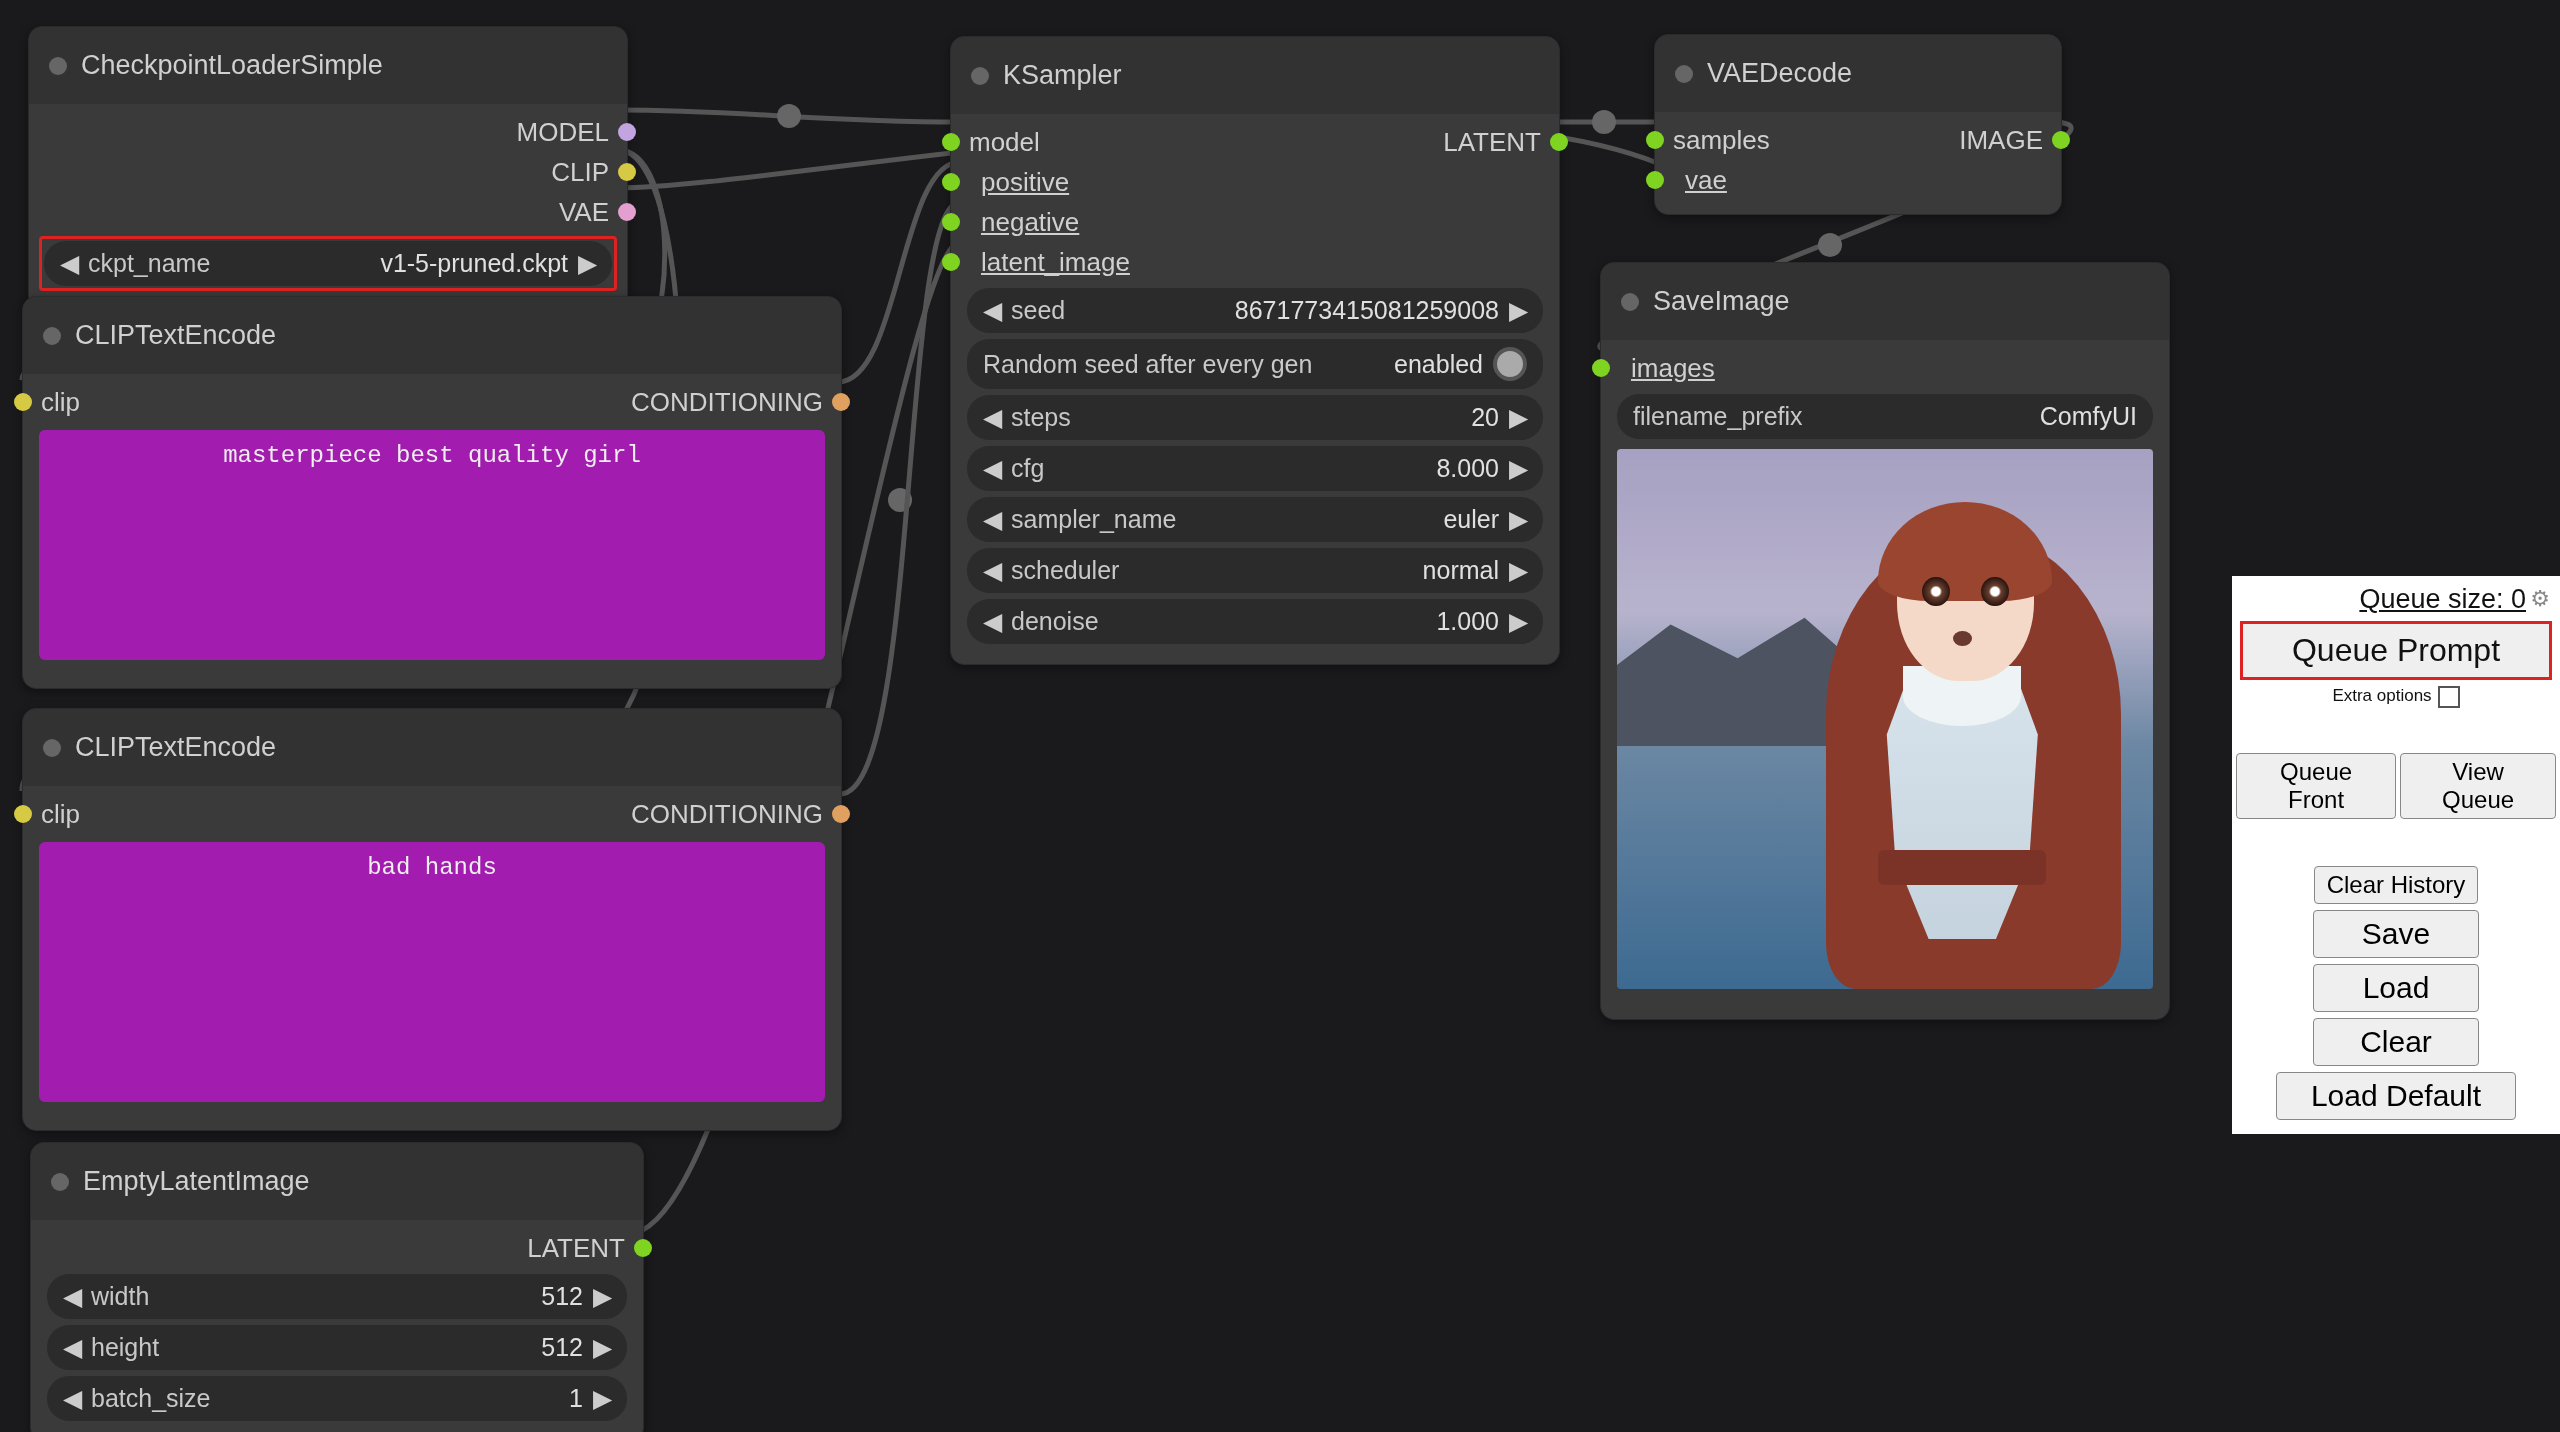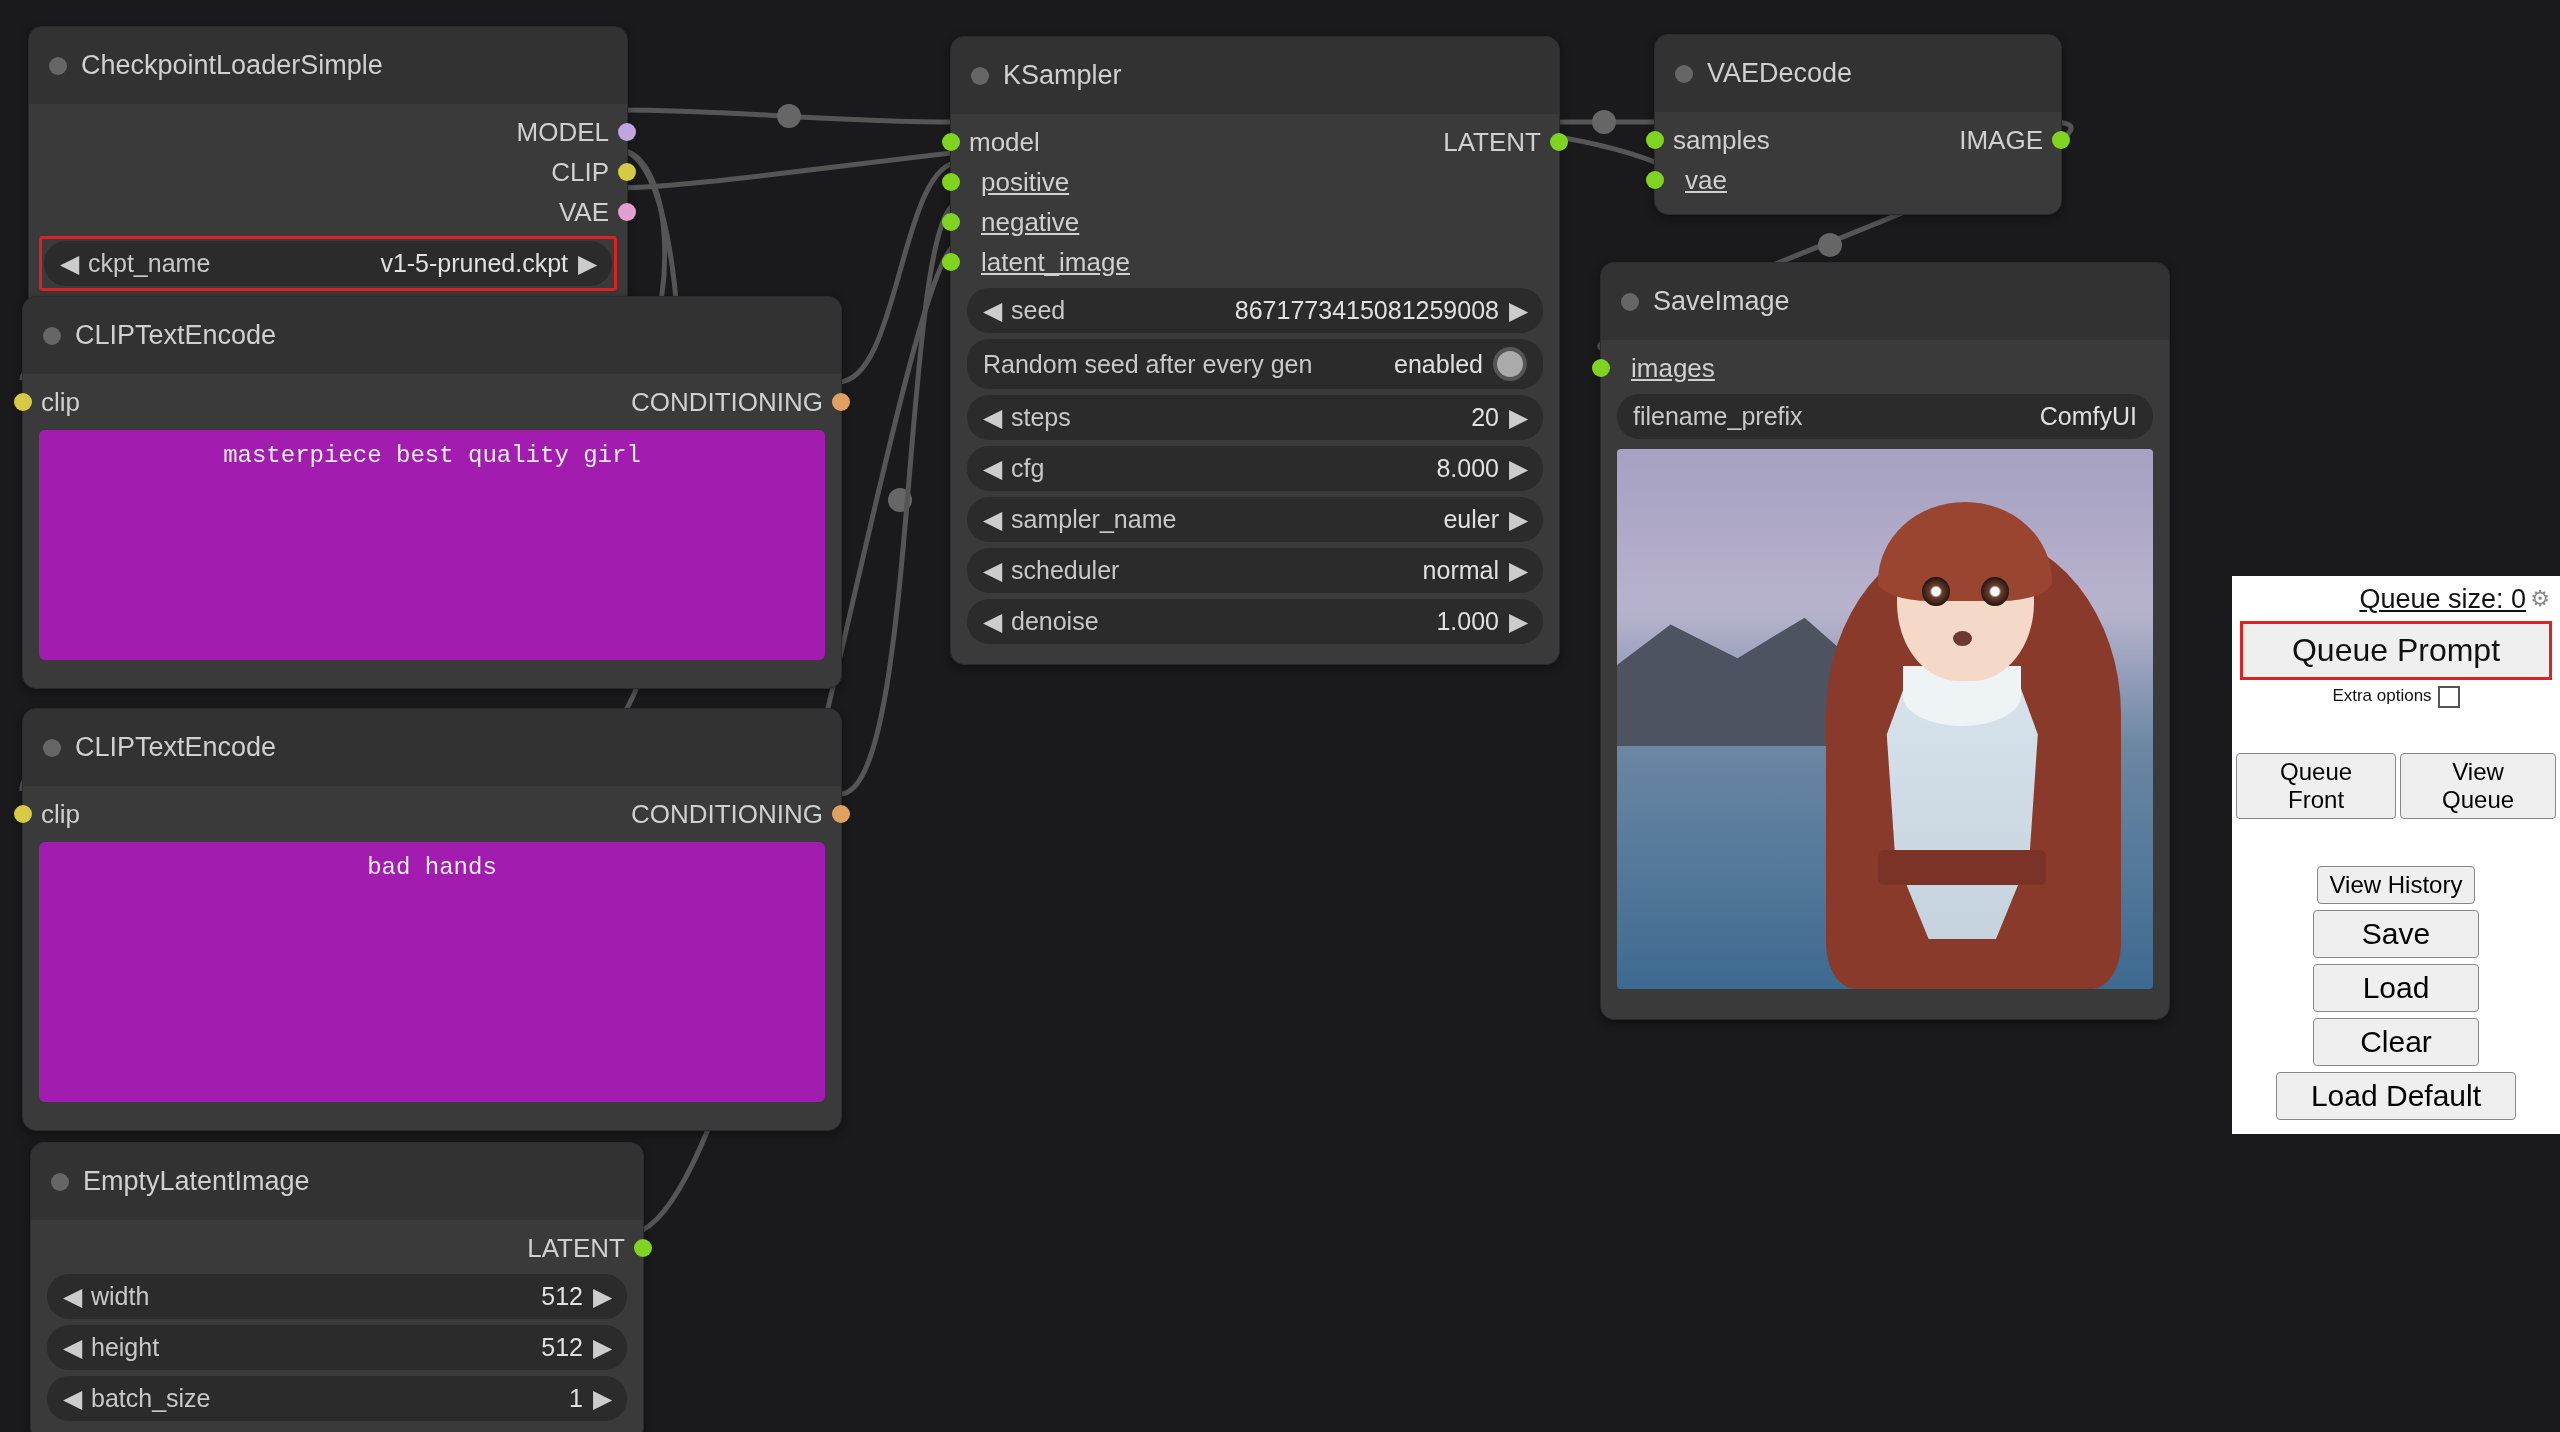--- a/index.html
+++ b/index.html
@@ -550,19 +550,19 @@
   <div class="queue-prompt">Queue Prompt</div>
   <div class="row">
     <span>Extra options</span>
     <span class="chk"></span>
   </div>
   <div class="btn-row">
     <button>Queue Front</button>
     <button>View Queue</button>
   </div>
   <div class="btn-row" style="margin-top:6px;">
-    <button>View History</button>
+    <button>Clear History</button>
   </div>
   <button class="big">Save</button>
   <button class="big">Load</button>
   <button class="big">Clear</button>
   <button class="big" style="width:240px;">Load Default</button>
 </div>
 
 </body></html>

